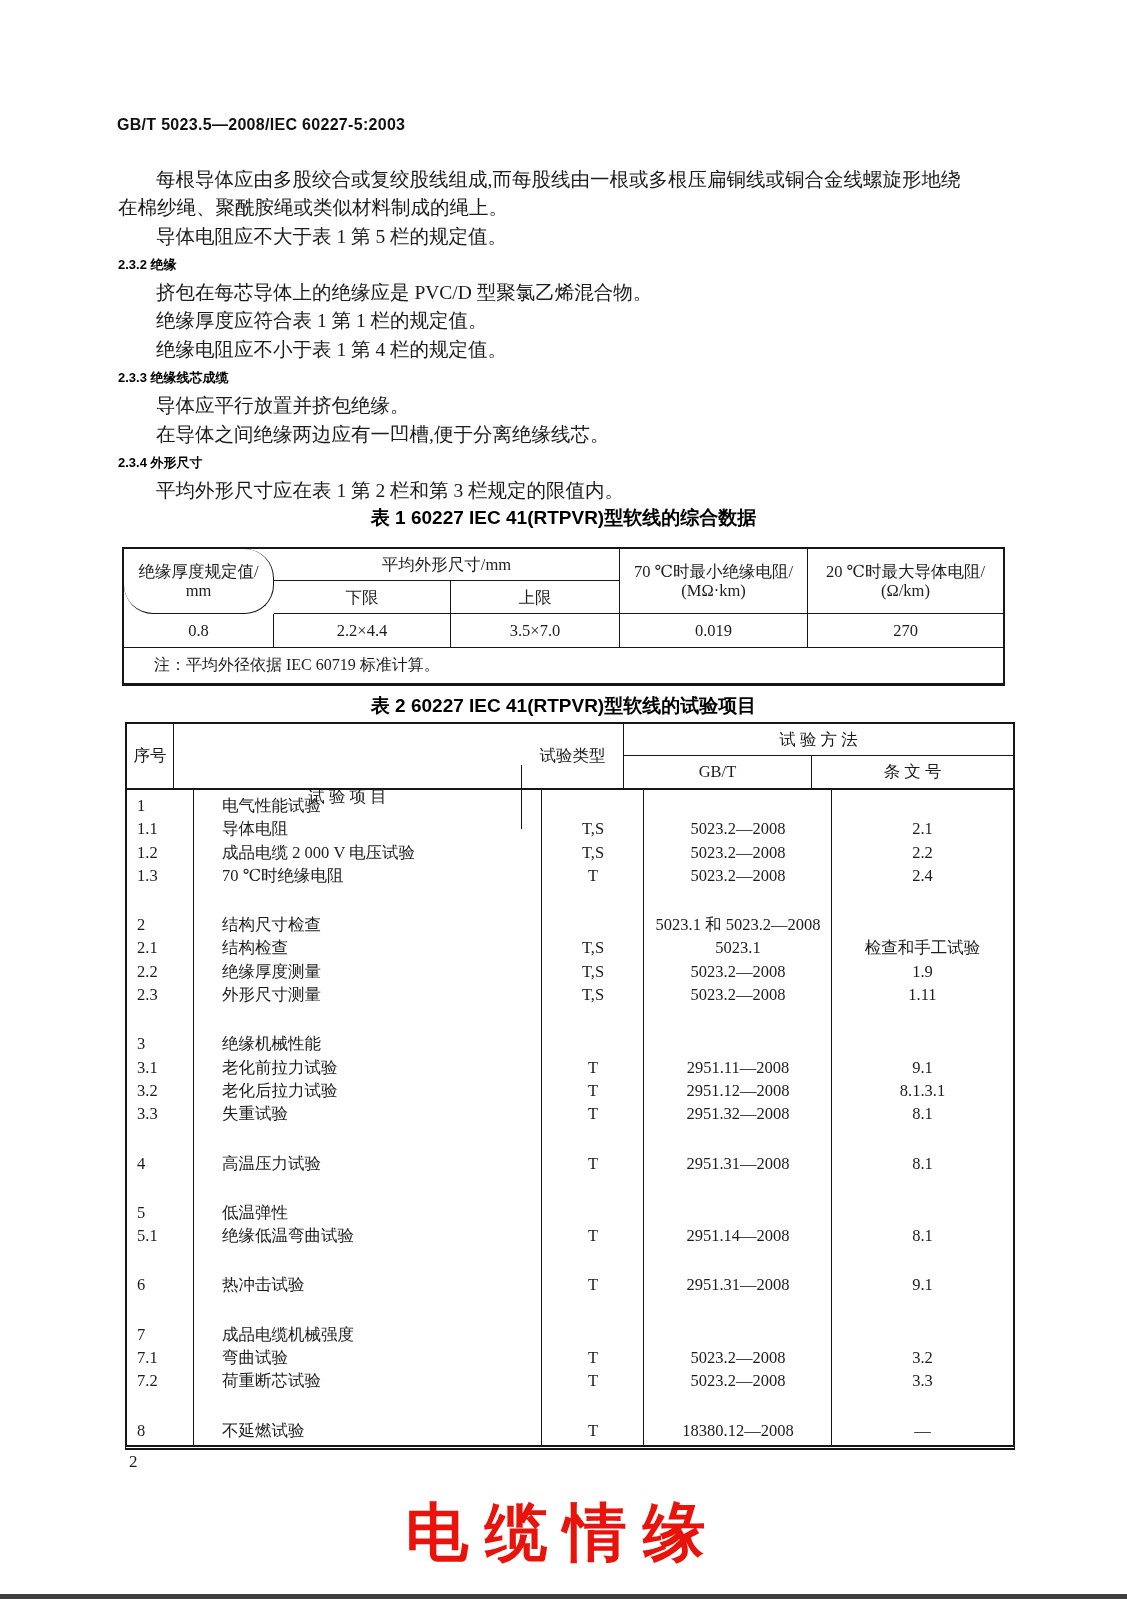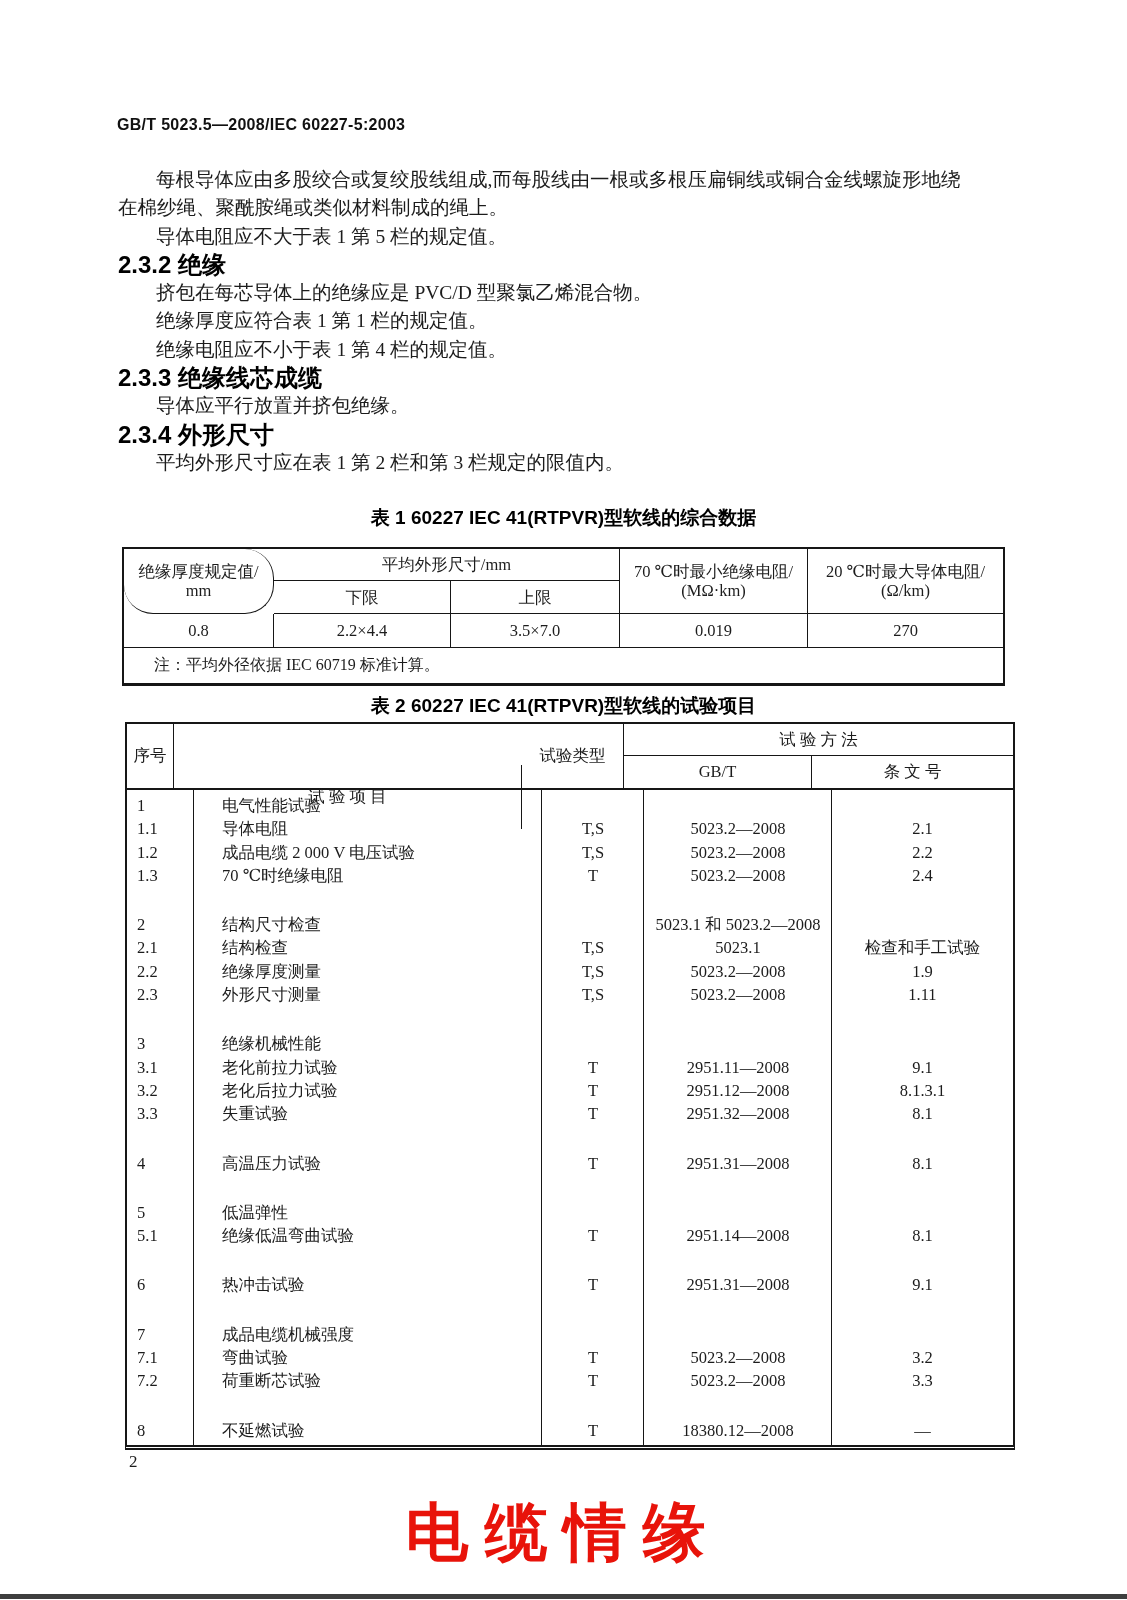--- a/index.html
+++ b/index.html
@@ -18,21 +18,21 @@
     font-weight:bold; font-size:16px; color:#111;
     letter-spacing:0.3px;
   }
 
   
   .textflow { left:118px; top:166px; width:892px; font-size:19.5px; }
   .tline { height:28.3px; line-height:28.3px; white-space:nowrap; }
   .tline.indent { padding-left:38px; }
   .tline.head {
     font-family:"Liberation Sans","DejaVu Sans",sans-serif;
-    font-weight:bold; font-size:24px; color:#000;
+    font-weight:bold; font-size:13px; color:#000;
   }
 
   
   .tbl-title {
     left:0; width:1127px; text-align:center;
     font-family:"Liberation Sans","DejaVu Sans",sans-serif;
     font-weight:bold; font-size:19px; color:#000;
   }
   .t1-title { top:505px; }
   .t2-title { top:693px; }
@@ -123,20 +123,21 @@
 <div class="abs textflow">
   <div class="tline indent">每根导体应由多股绞合或复绞股线组成,而每股线由一根或多根压扁铜线或铜合金线螺旋形地绕</div>
   <div class="tline">在棉纱绳、聚酰胺绳或类似材料制成的绳上。</div>
   <div class="tline indent">导体电阻应不大于表 1 第 5 栏的规定值。</div>
   <div class="tline head">2.3.2  绝缘</div>
   <div class="tline indent">挤包在每芯导体上的绝缘应是 PVC/D 型聚氯乙烯混合物。</div>
   <div class="tline indent">绝缘厚度应符合表 1 第 1 栏的规定值。</div>
   <div class="tline indent">绝缘电阻应不小于表 1 第 4 栏的规定值。</div>
   <div class="tline head">2.3.3  绝缘线芯成缆</div>
   <div class="tline indent">导体应平行放置并挤包绝缘。</div>
+  <div class="tline indent">在导体之间绝缘两边应有一凹槽,便于分离绝缘线芯。</div>
   <div class="tline head">2.3.4  外形尺寸</div>
   <div class="tline indent">平均外形尺寸应在表 1 第 2 栏和第 3 栏规定的限值内。</div>
 </div>
 
 <div class="abs tbl-title t1-title">表 1  60227 IEC 41(RTPVR)型软线的综合数据</div>
 
 <div class="abs table1">
   <div class="t1c t1-h1">
     <div>绝缘厚度规定值/</div>
     <div>mm</div>

